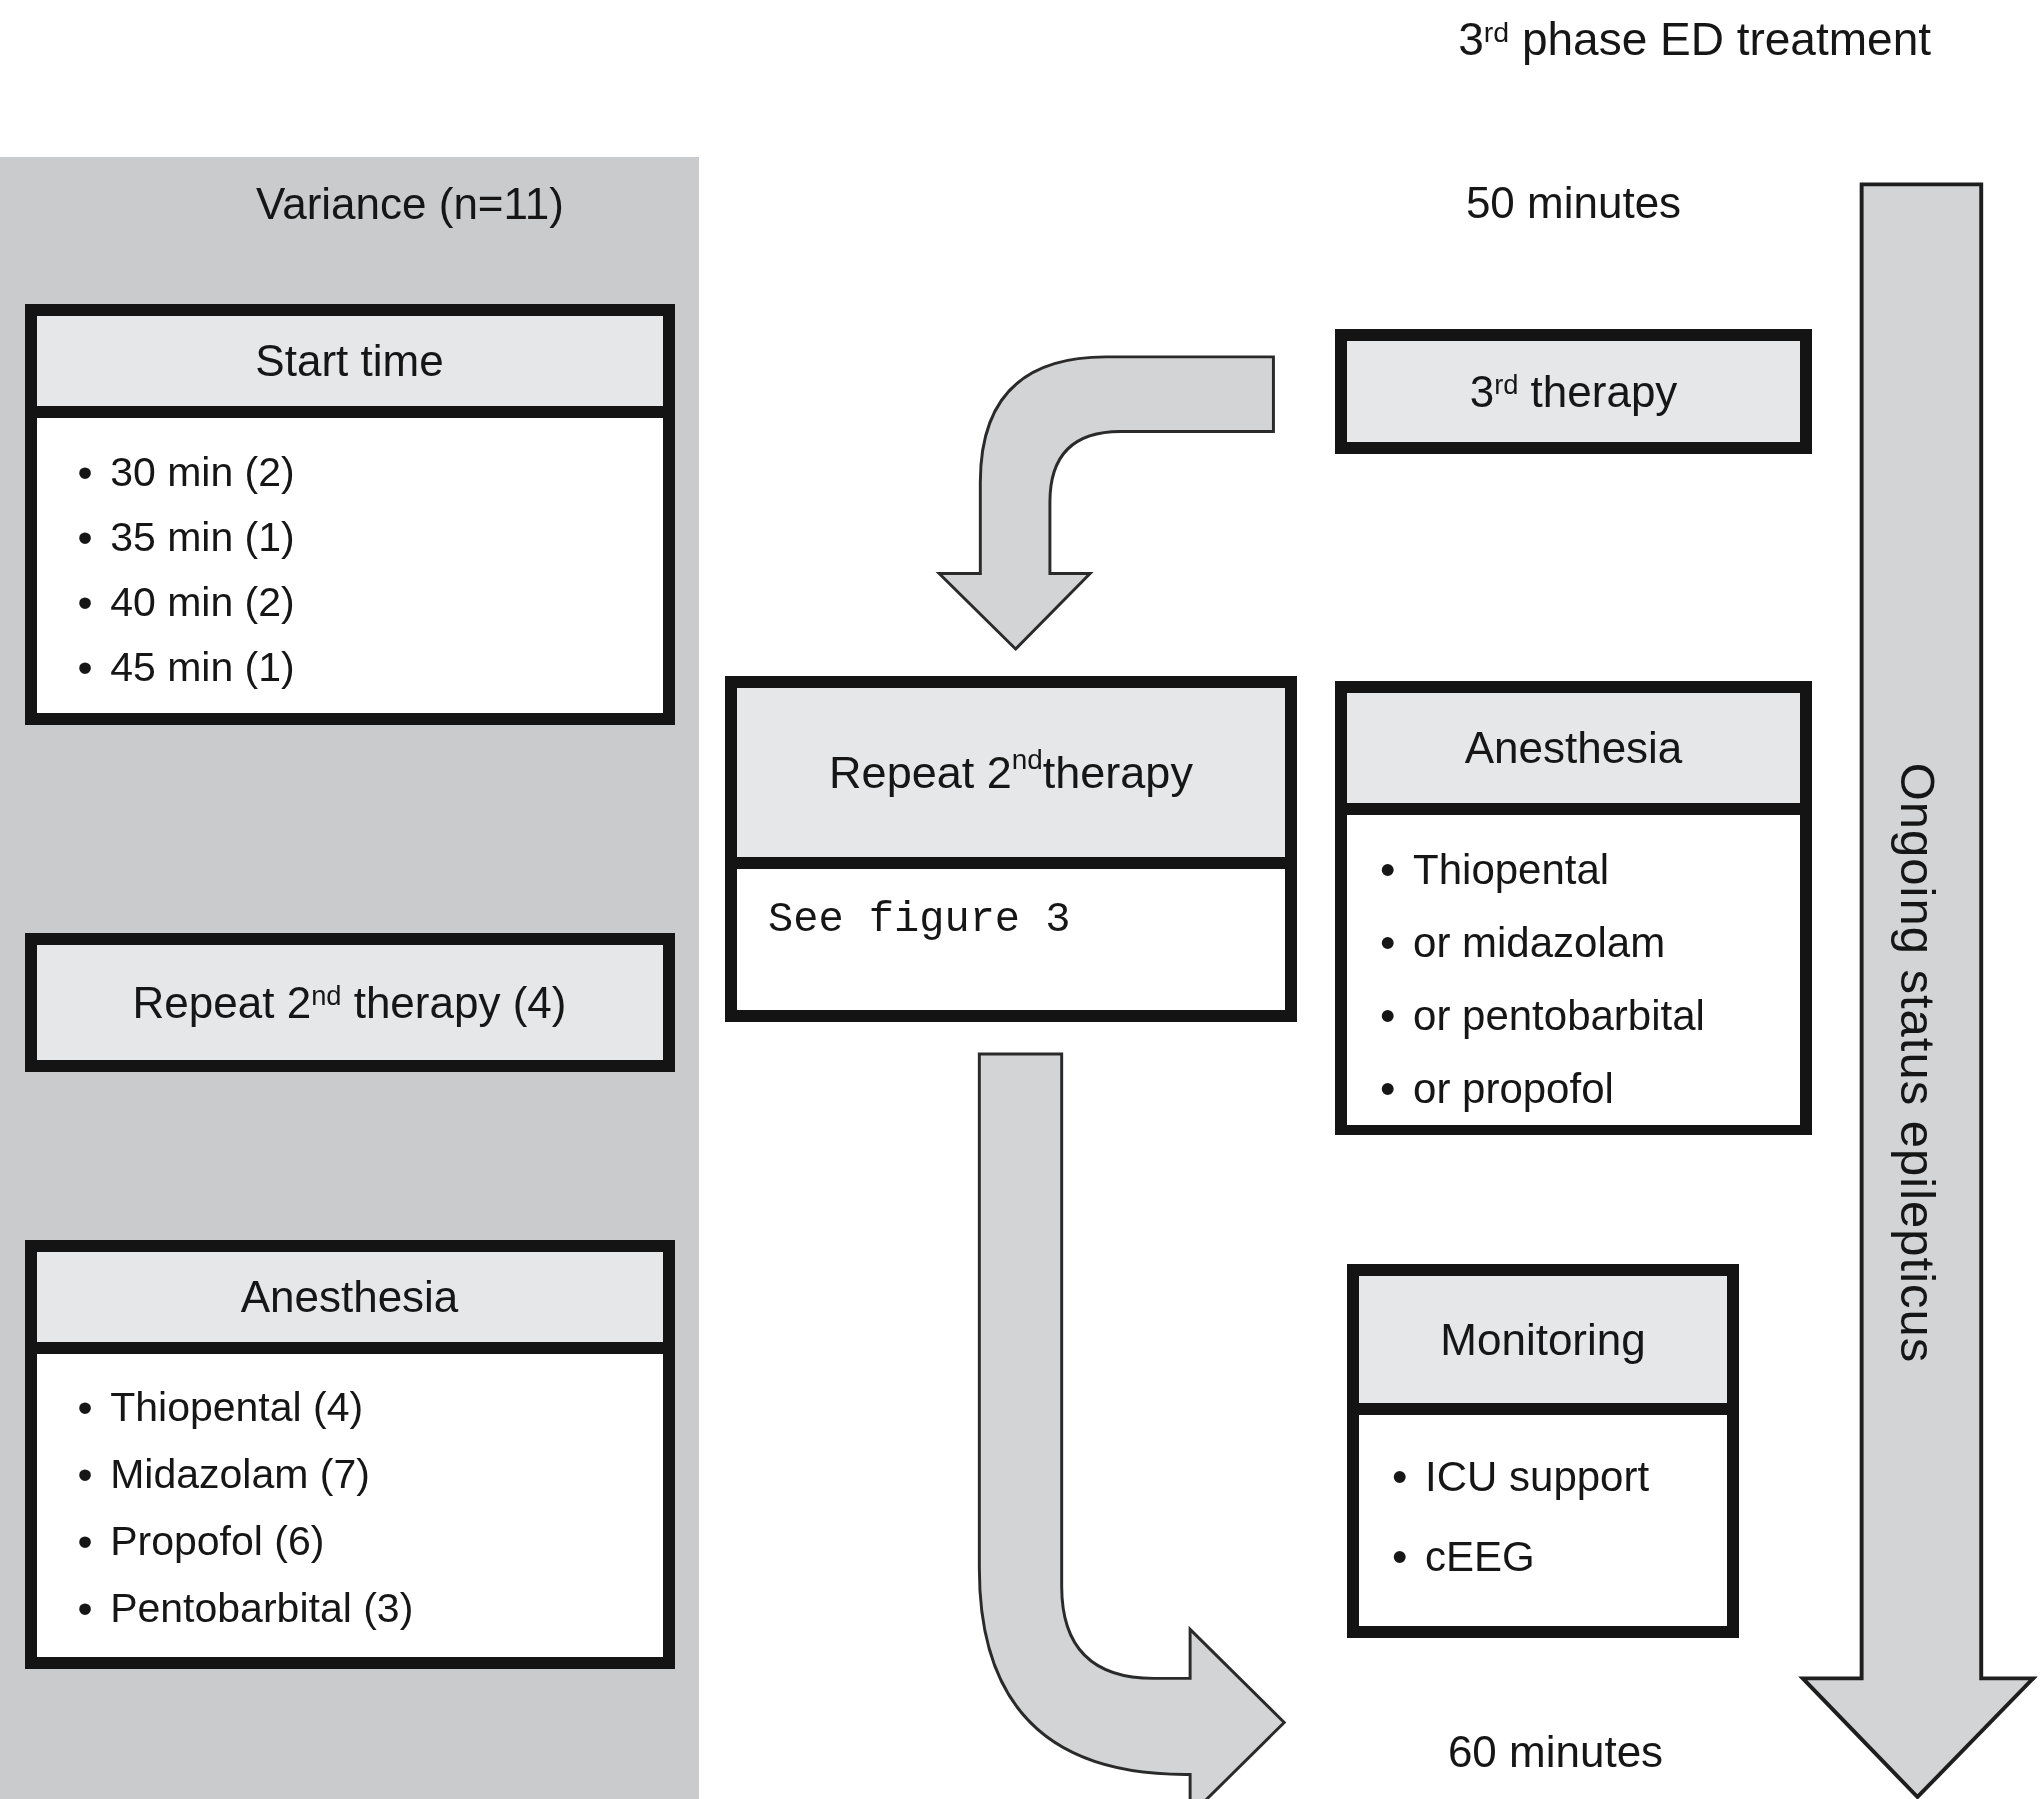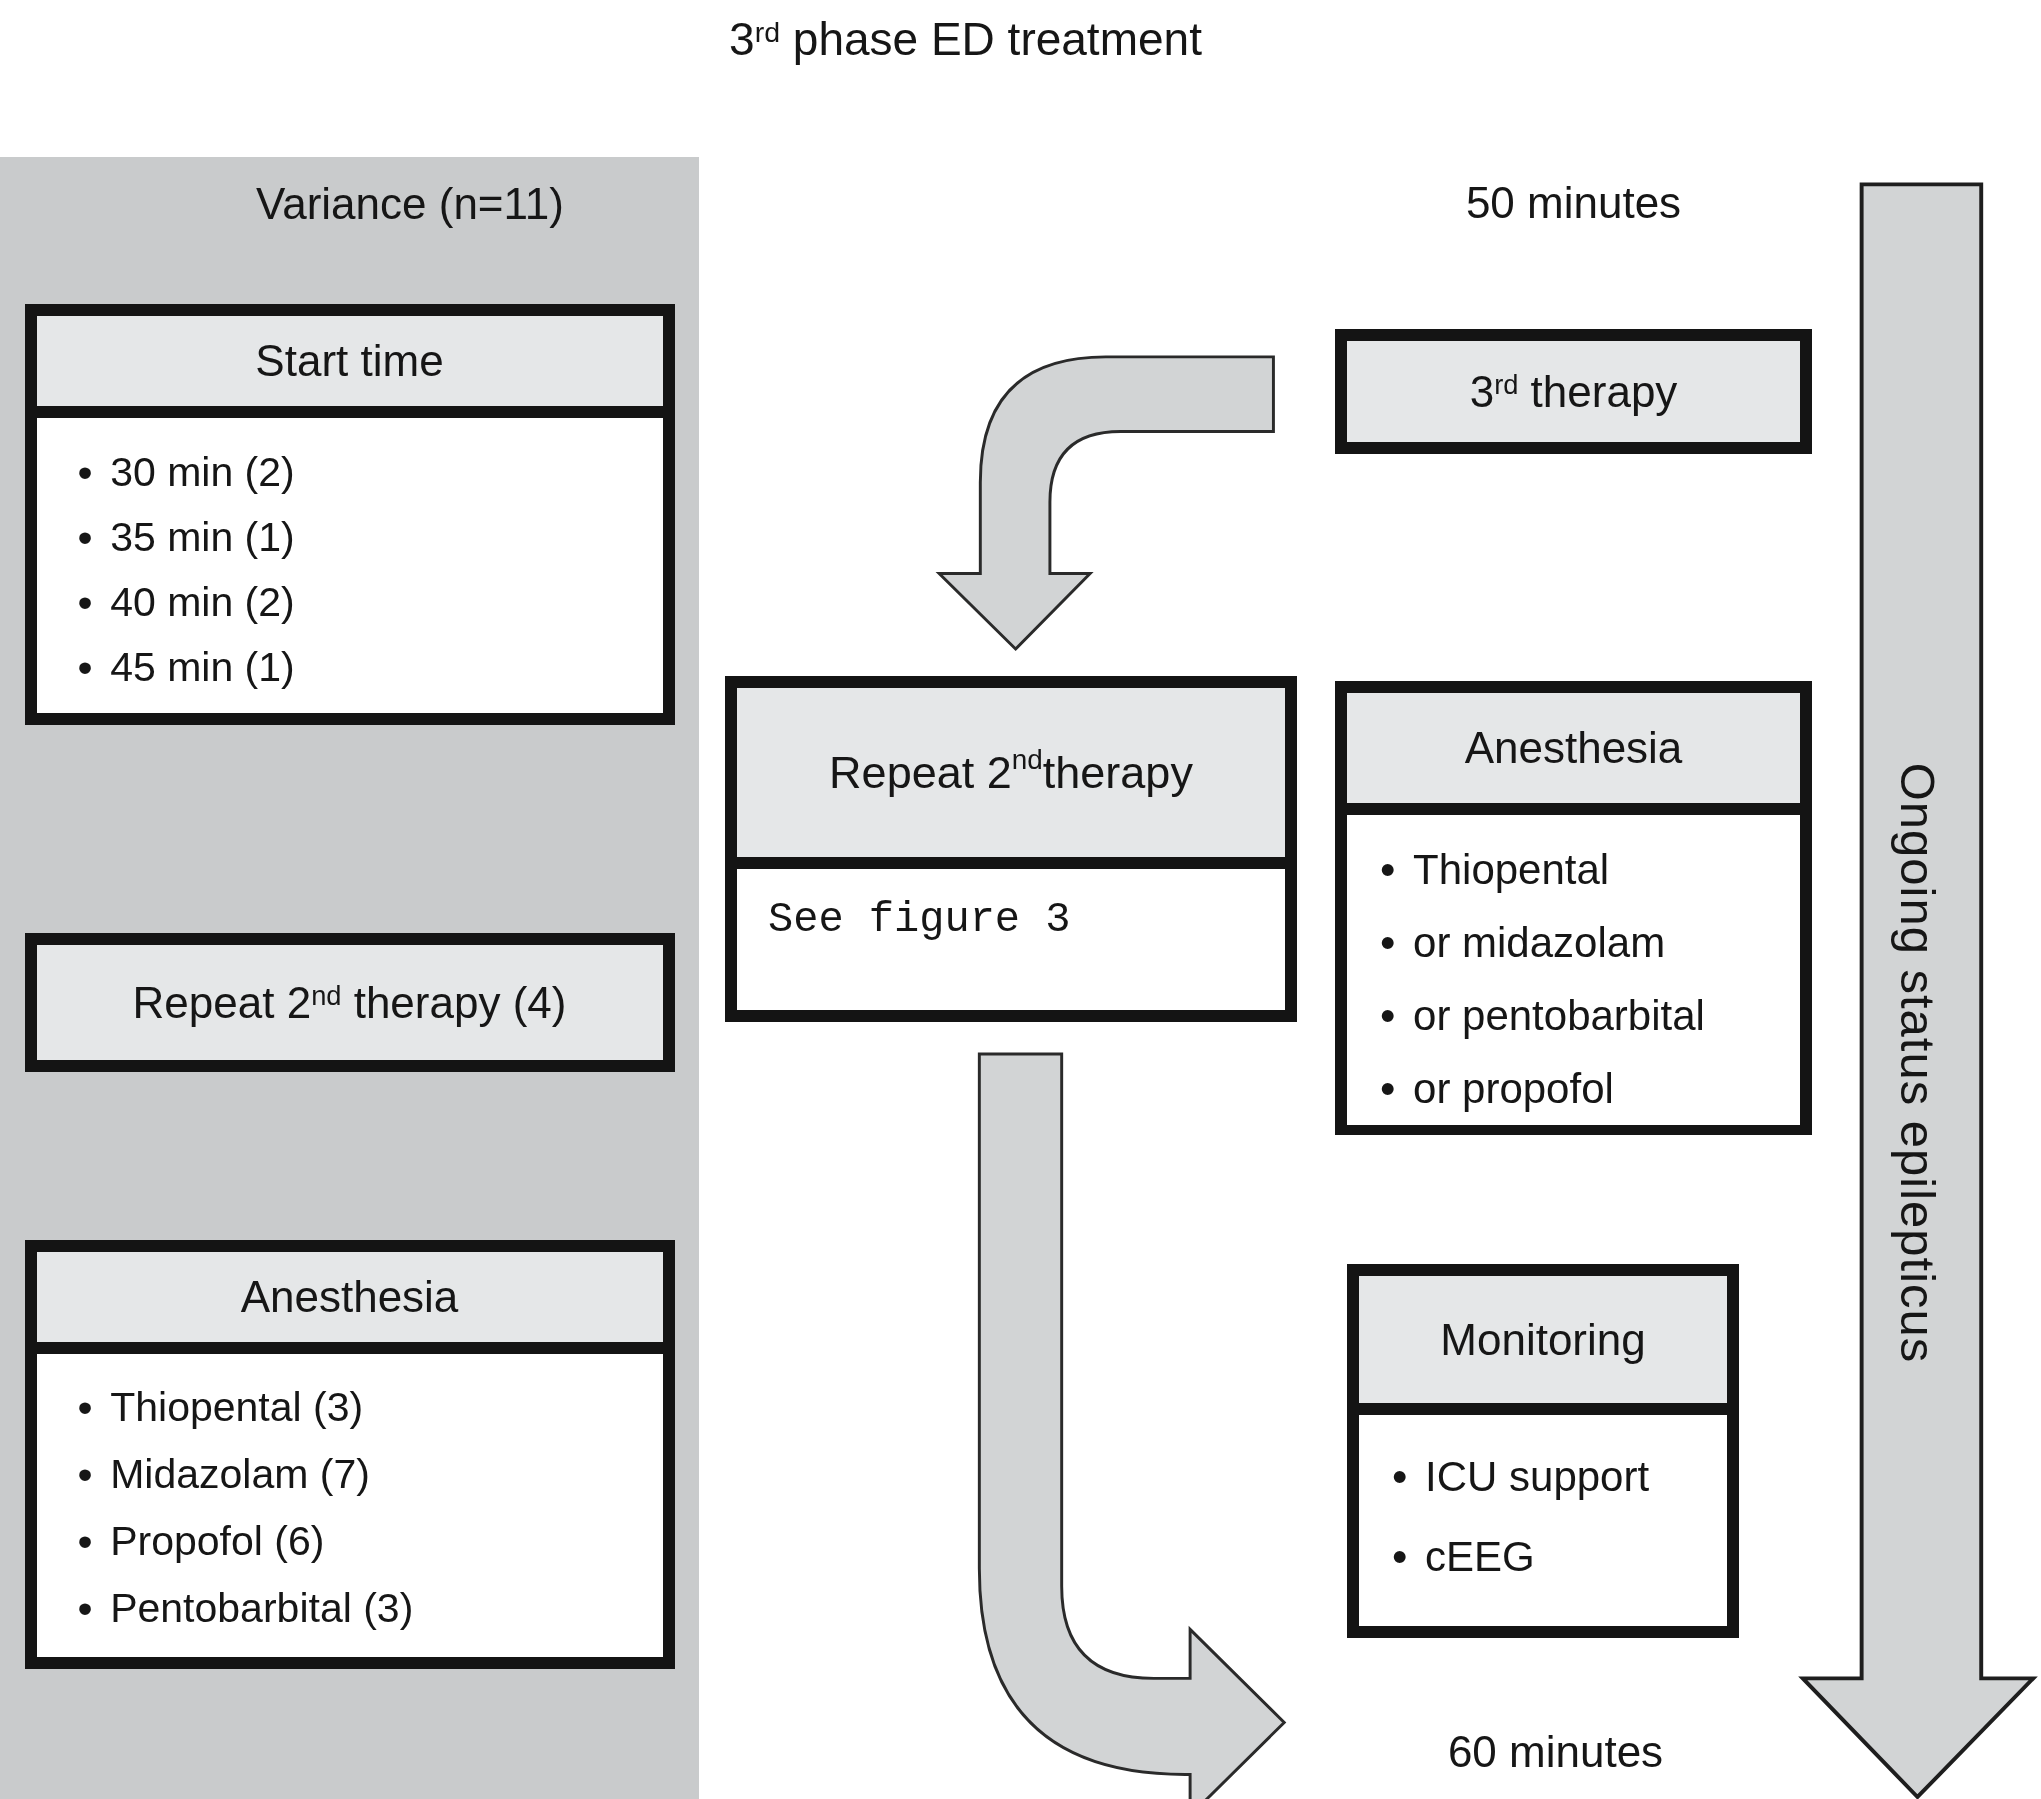--- a/index.html
+++ b/index.html
@@ -86,21 +86,21 @@
   #anesthesia-right-box{left:1335px;top:681px;width:477px;height:454px;}
   #anesthesia-right-box .box-head{height:110px;}
   #anesthesia-right-box .box-body{padding:17.6px 0 0 33px;}
   #anesthesia-right-box li{line-height:73px;font-size:42px;}
   #monitoring-box{left:1335px;top:1264px;width:392px;height:374px;margin-left:12px;}
   #monitoring-box .box-head{height:127px;}
   #monitoring-box .box-body{padding:21.6px 0 0 33px;}
   #monitoring-box li{line-height:80px;font-size:42px;}
   #label-60{left:1335px;top:1727px;width:441px;font-size:44px;}
 
-  #page-title{left:0;top:11.8px;width:1931px;font-size:46px;text-align:center;}
+  #page-title{left:0;top:11.8px;width:1931px;font-size:46px;text-align:right;}
 
   #ongoing-label{
     left:1918px;top:1063px;
     transform:translate(-50%,-50%) rotate(90deg);
     transform-origin:center center;
     white-space:nowrap;
     font-size:49px;letter-spacing:1px;
   }
 
   #arrow-layer{left:0;top:0;width:2042px;height:1800px;pointer-events:none;}
@@ -128,21 +128,21 @@
   </div>
 
   <div id="repeat4-box" class="abs cell">
     <span><span>Repeat 2</span><span class="sup">nd</span><span> therapy (4)</span></span>
   </div>
 
   <div id="anesthesia-left-box" class="abs box">
     <div class="box-head">Anesthesia</div>
     <div class="box-body">
       <ul class="blist">
-        <li>Thiopental (3)</li>
+        <li>Thiopental (4)</li>
         <li>Midazolam (7)</li>
         <li>Propofol (6)</li>
         <li>Pentobarbital (3)</li>
       </ul>
     </div>
   </div>
 
   <svg id="arrow-layer" class="abs" viewBox="0 0 2083 1836">
 
     <path d="M 1299 364 L 1128 364 Q 1000 364 1000 492 L 1000 585 L 958 585 L 1036 662 L 1112 585 L 1071 585 L 1071 512 Q 1071 440 1143 440 L 1299 440 Z" fill="#d2d4d5" stroke="#2a2a2a" stroke-width="3"></path>

